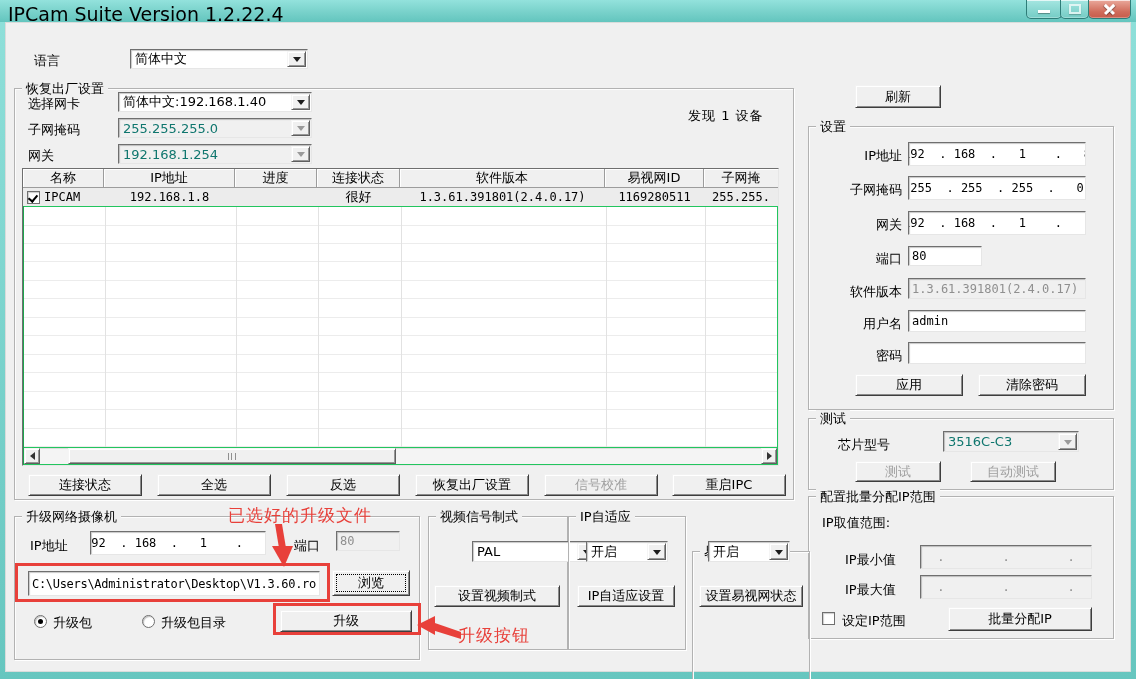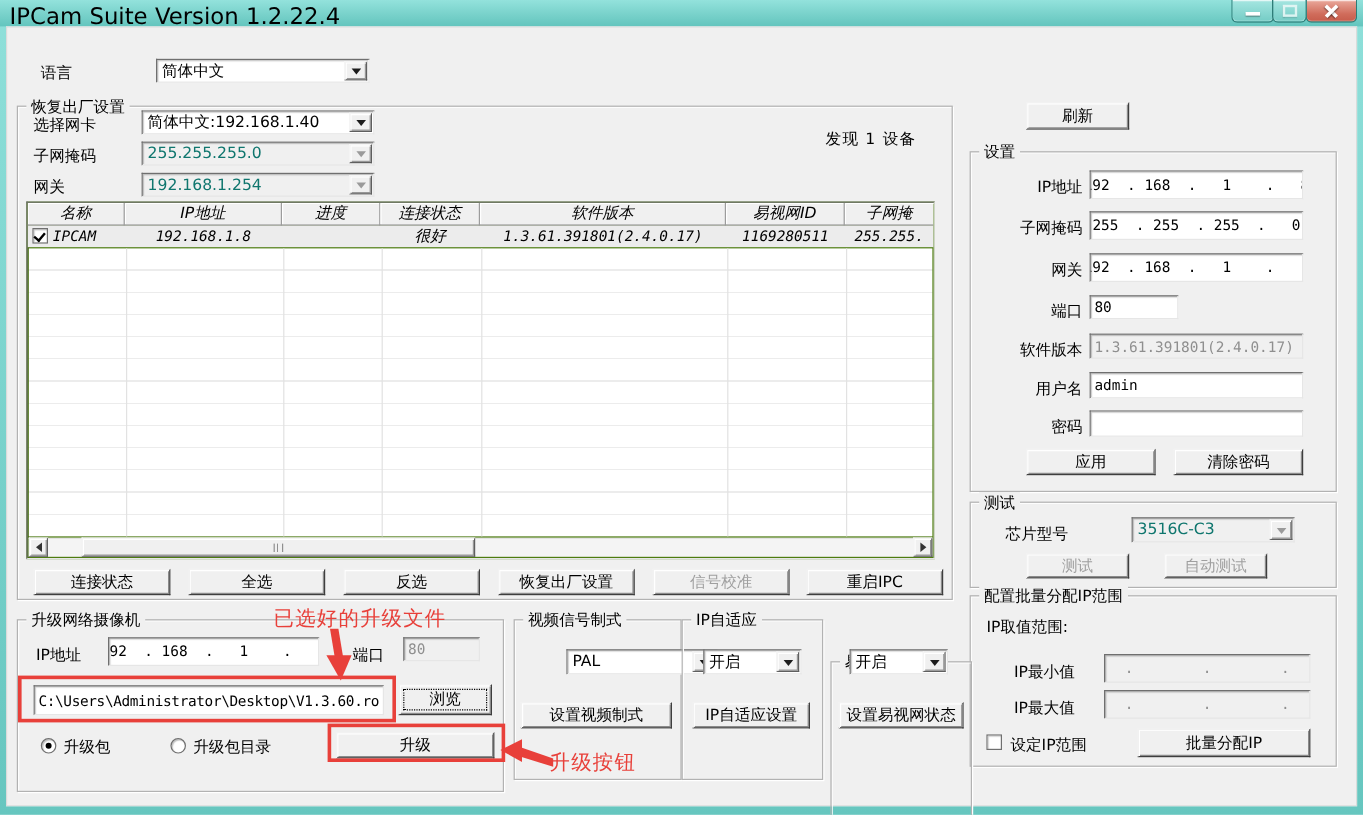--- a/index.html
+++ b/index.html
@@ -48,28 +48,28 @@
     border:1px solid;border-color:#f5f5f5 #5f5f5f #5f5f5f #f5f5f5;
     box-shadow:inset 1px 1px 0 #fff, inset -1px -1px 0 #979797;
     display:flex;align-items:center;justify-content:center;}
   .carrow::after{content:"";border:4px solid transparent;border-top:5px solid #1c1c1c;margin-top:5px;}
   .combo.disabled .carrow::after{border-top-color:#9a9a9a;}
   .cb{position:absolute;box-sizing:border-box;width:13px;height:13px;background:#fff;border:1px solid #6f6f6f;box-shadow:inset 1px 1px 1px rgba(0,0,0,.2);}
   .cb.checked::after{content:"";position:absolute;left:2px;top:1px;width:4px;height:7px;border-right:2px solid #000;border-bottom:2px solid #000;transform:rotate(40deg);}
   .radio{position:absolute;box-sizing:border-box;width:13px;height:13px;border-radius:50%;background:#fff;border:1px solid #6f6f6f;box-shadow:inset 1px 1px 1px rgba(0,0,0,.25);}
   .radio.selected::after{content:"";position:absolute;left:3px;top:3px;width:5px;height:5px;border-radius:50%;background:#000;}
   
-  .lv{position:absolute;left:22px;top:168px;width:757px;height:298px;box-sizing:border-box;background:#4d7c0f;
-    border:1px solid;border-color:#6f6f6f #e6e6e6 #e6e6e6 #6f6f6f;box-shadow:inset 1px 1px 1px rgba(0,0,0,.18);overflow:hidden;font-style:italic;}
+  .lv{position:absolute;left:22px;top:168px;width:757px;height:298px;box-sizing:border-box;background:#22c55e;
+    border:1px solid;border-color:#6f6f6f #e6e6e6 #e6e6e6 #6f6f6f;box-shadow:inset 1px 1px 1px rgba(0,0,0,.18);overflow:hidden;}
   .lv-head{display:flex;height:19px;background:var(--face);}
   .lv-h{box-sizing:border-box;flex:none;border-right:1px solid #9c9c9c;border-bottom:1px solid #9c9c9c;
     box-shadow:inset 1px 1px 0 #fff;display:flex;align-items:center;justify-content:center;font-size:13px;white-space:nowrap;overflow:hidden;}
   .lv-row{display:flex;height:18px;background:#ececec;align-items:center;}
   .lv-c{flex:none;box-sizing:border-box;font-family:"DejaVu Sans Mono","Liberation Mono",monospace;font-size:12px;
-    display:flex;align-items:flex-start;justify-content:center;white-space:nowrap;overflow:hidden;}
+    display:flex;align-items:flex-end;justify-content:center;white-space:nowrap;overflow:hidden;}
   .lv-grid{position:absolute;left:1px;right:1px;top:38px;bottom:18px;
     background:repeating-linear-gradient(to bottom,#ffffff 0 17.5px,#ececec 17.5px 18.5px);}
   .vline{position:absolute;top:0;bottom:0;width:1px;background:#e2e2e2;}
   .hsb{position:absolute;left:1px;right:1px;bottom:1px;height:16px;background:#f4f4f4;
     box-shadow:inset 0 1px 0 #dcdcdc;}
   .sb-btn{position:absolute;top:0;width:16px;height:16px;background:var(--face);
     border:1px solid;border-color:#f5f5f5 #5f5f5f #5f5f5f #f5f5f5;box-shadow:inset 1px 1px 0 #fff, inset -1px -1px 0 #979797;
     display:flex;align-items:center;justify-content:center;box-sizing:border-box;}
   .sb-left{left:0;} .sb-right{right:0;}
   .sb-left::after{content:"";border:4px solid transparent;border-right:5px solid #333;margin-left:-4px;}

